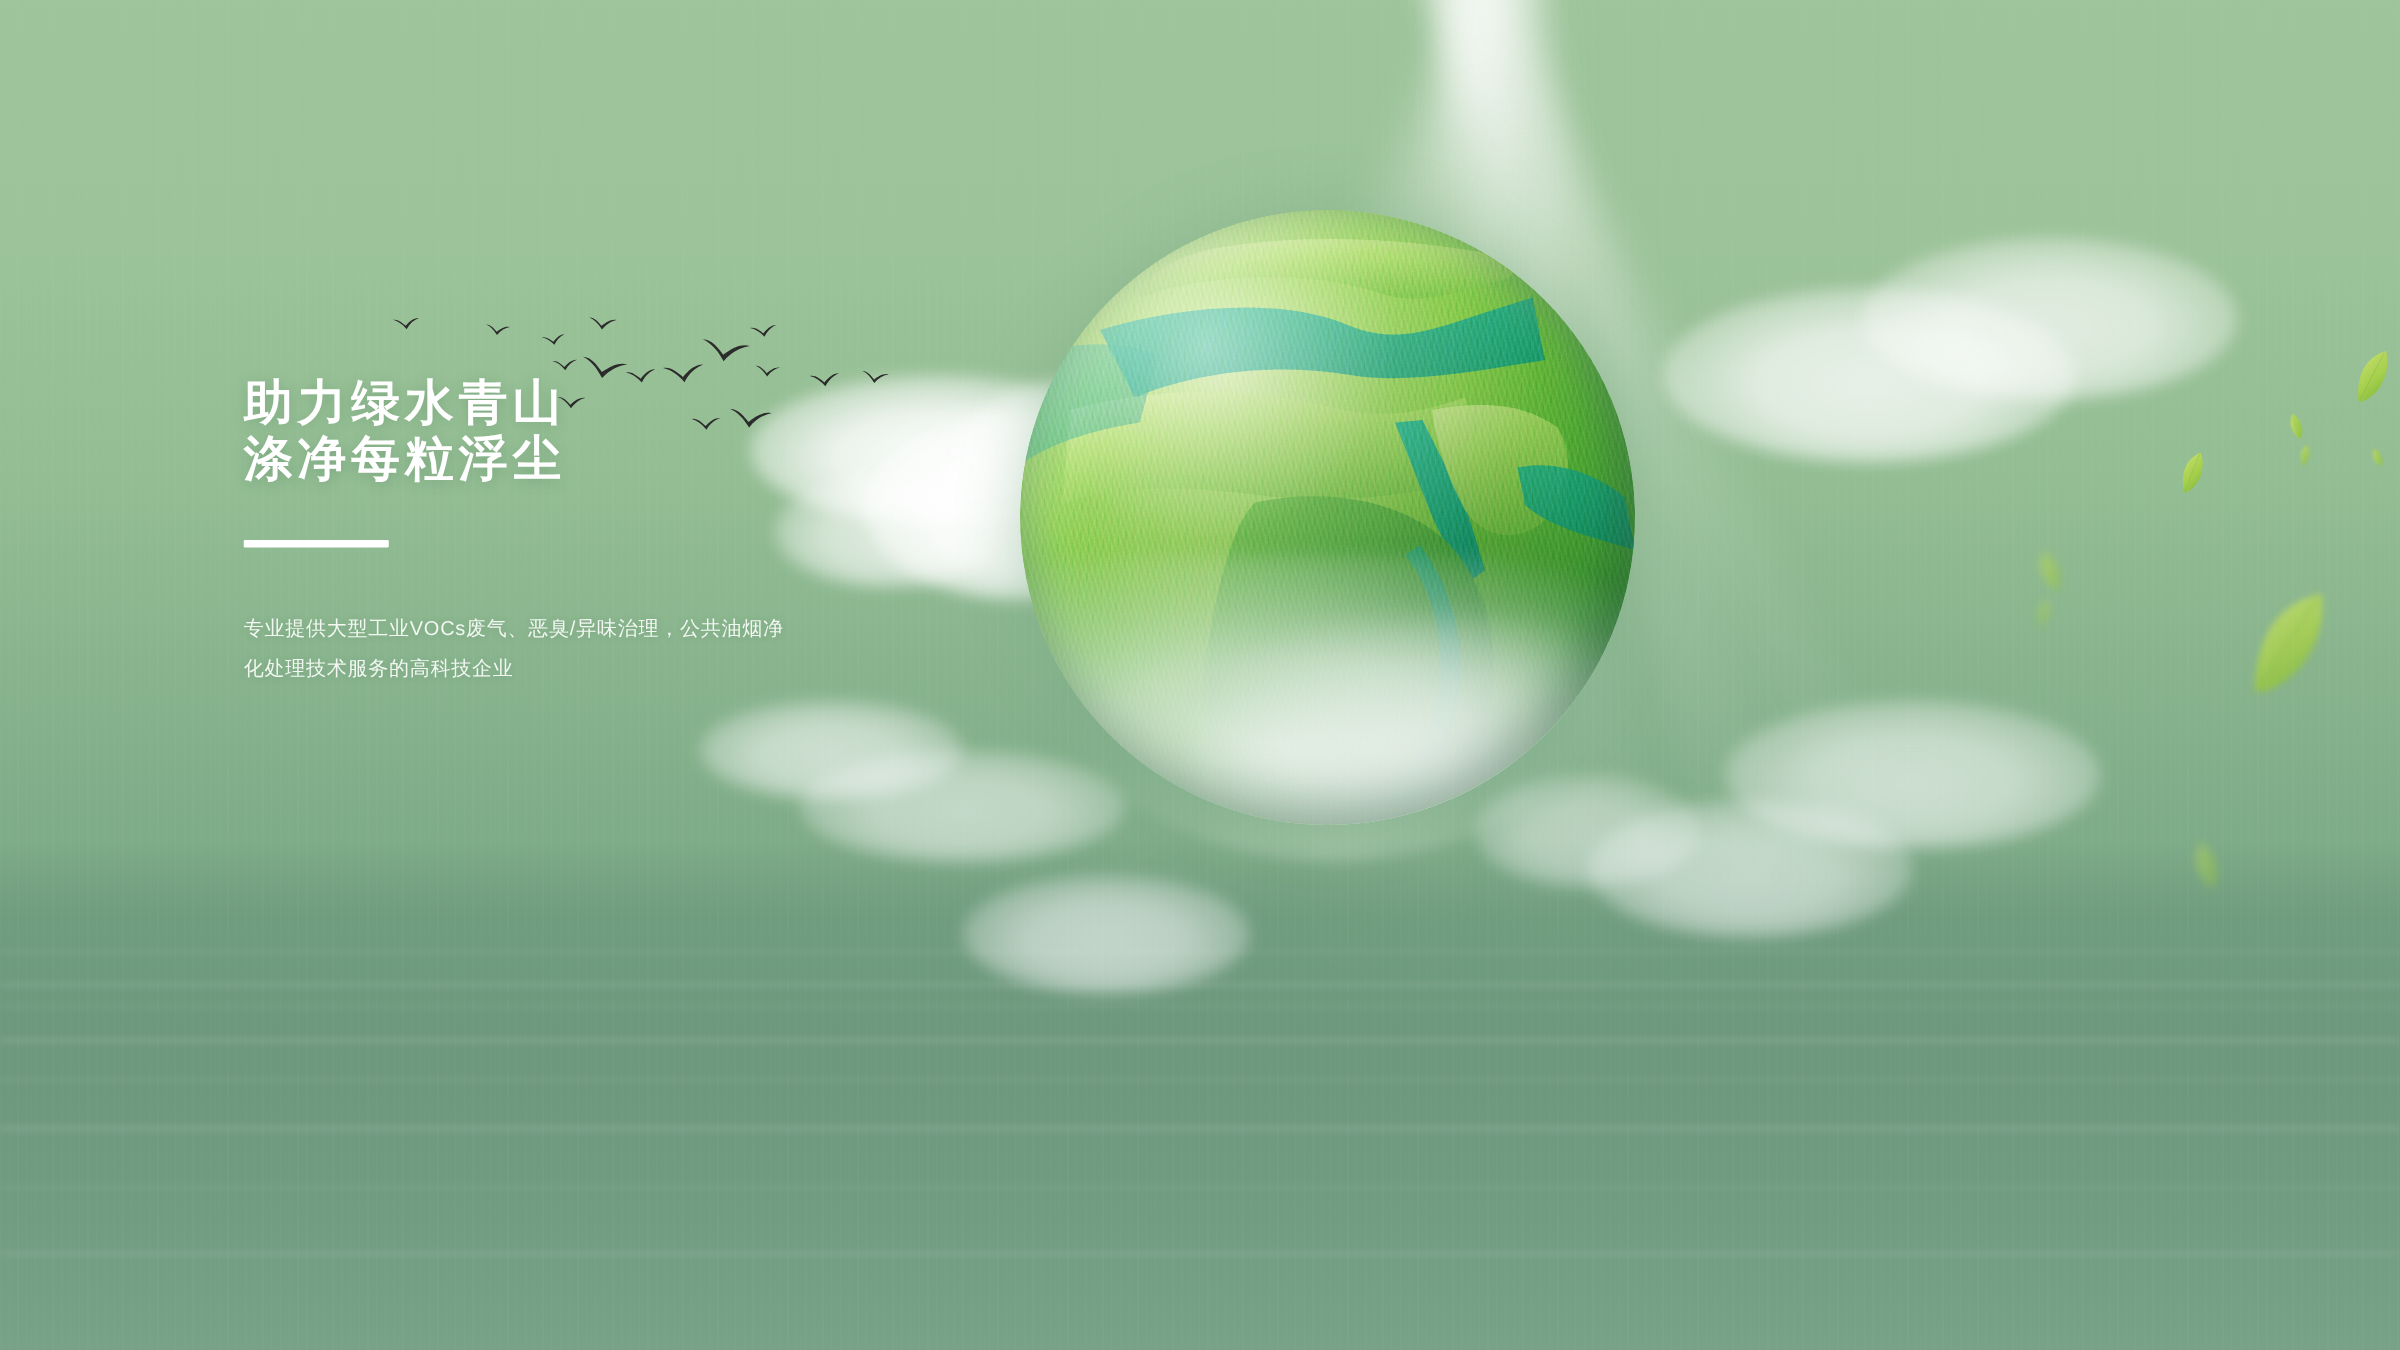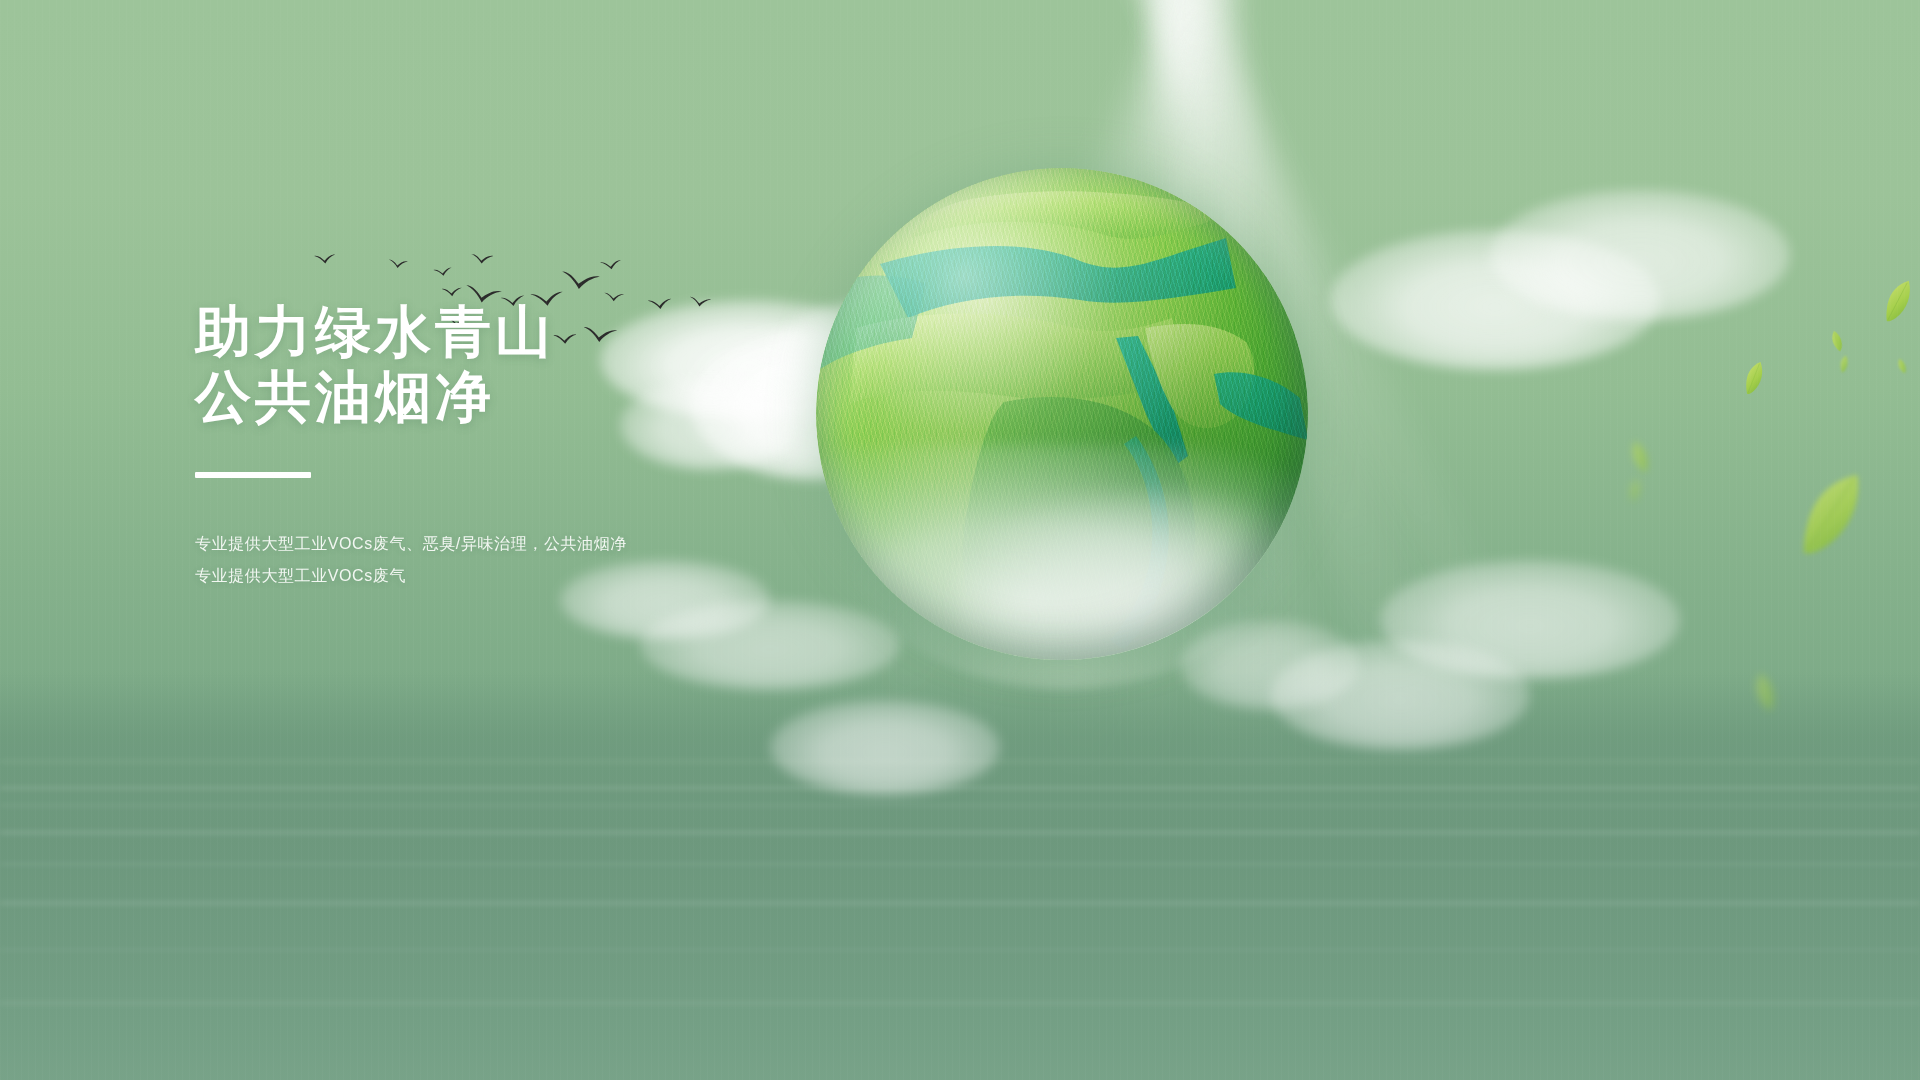--- a/index.html
+++ b/index.html
@@ -160,21 +160,21 @@
   
   #copy{
     position:absolute;
     left:195px;
     top:300px;
     width:560px;
     z-index:30;
   }
   .headline{
     color:#ffffff;
-    font-size:56px;
+    font-size:39px;
     font-weight:700;
     letter-spacing:4px;
     line-height:1.16;
     margin:0;
     text-shadow:0 2px 10px rgba(60,110,75,.28);
   }
   .headline .l2{display:block;}
   .divider{
     margin-top:42px;
     width:116px;
@@ -511,22 +511,22 @@
           <path d="M29 8 L 30 104" stroke="#7fb636" stroke-width="1.4" opacity="0.55" fill="none"></path>
         </svg>
       </div>
     </div>
 
   <div id="banding"></div>
 
   <div id="copy">
     <h1 class="headline">
       <span>助力绿水青山</span>
-      <span class="l2">公共油烟净</span>
+      <span class="l2">涤净每粒浮尘</span>
     </h1>
     <div class="divider"></div>
     <p class="subcopy">
       <span>专业提供大型工业VOCs废气、恶臭/异味治理，公共油烟净</span><br>
-      <span>专业提供大型工业VOCs废气</span>
+      <span>化处理技术服务的高科技企业</span>
     </p>
   </div>
 
 </div>
 
 </body></html>

